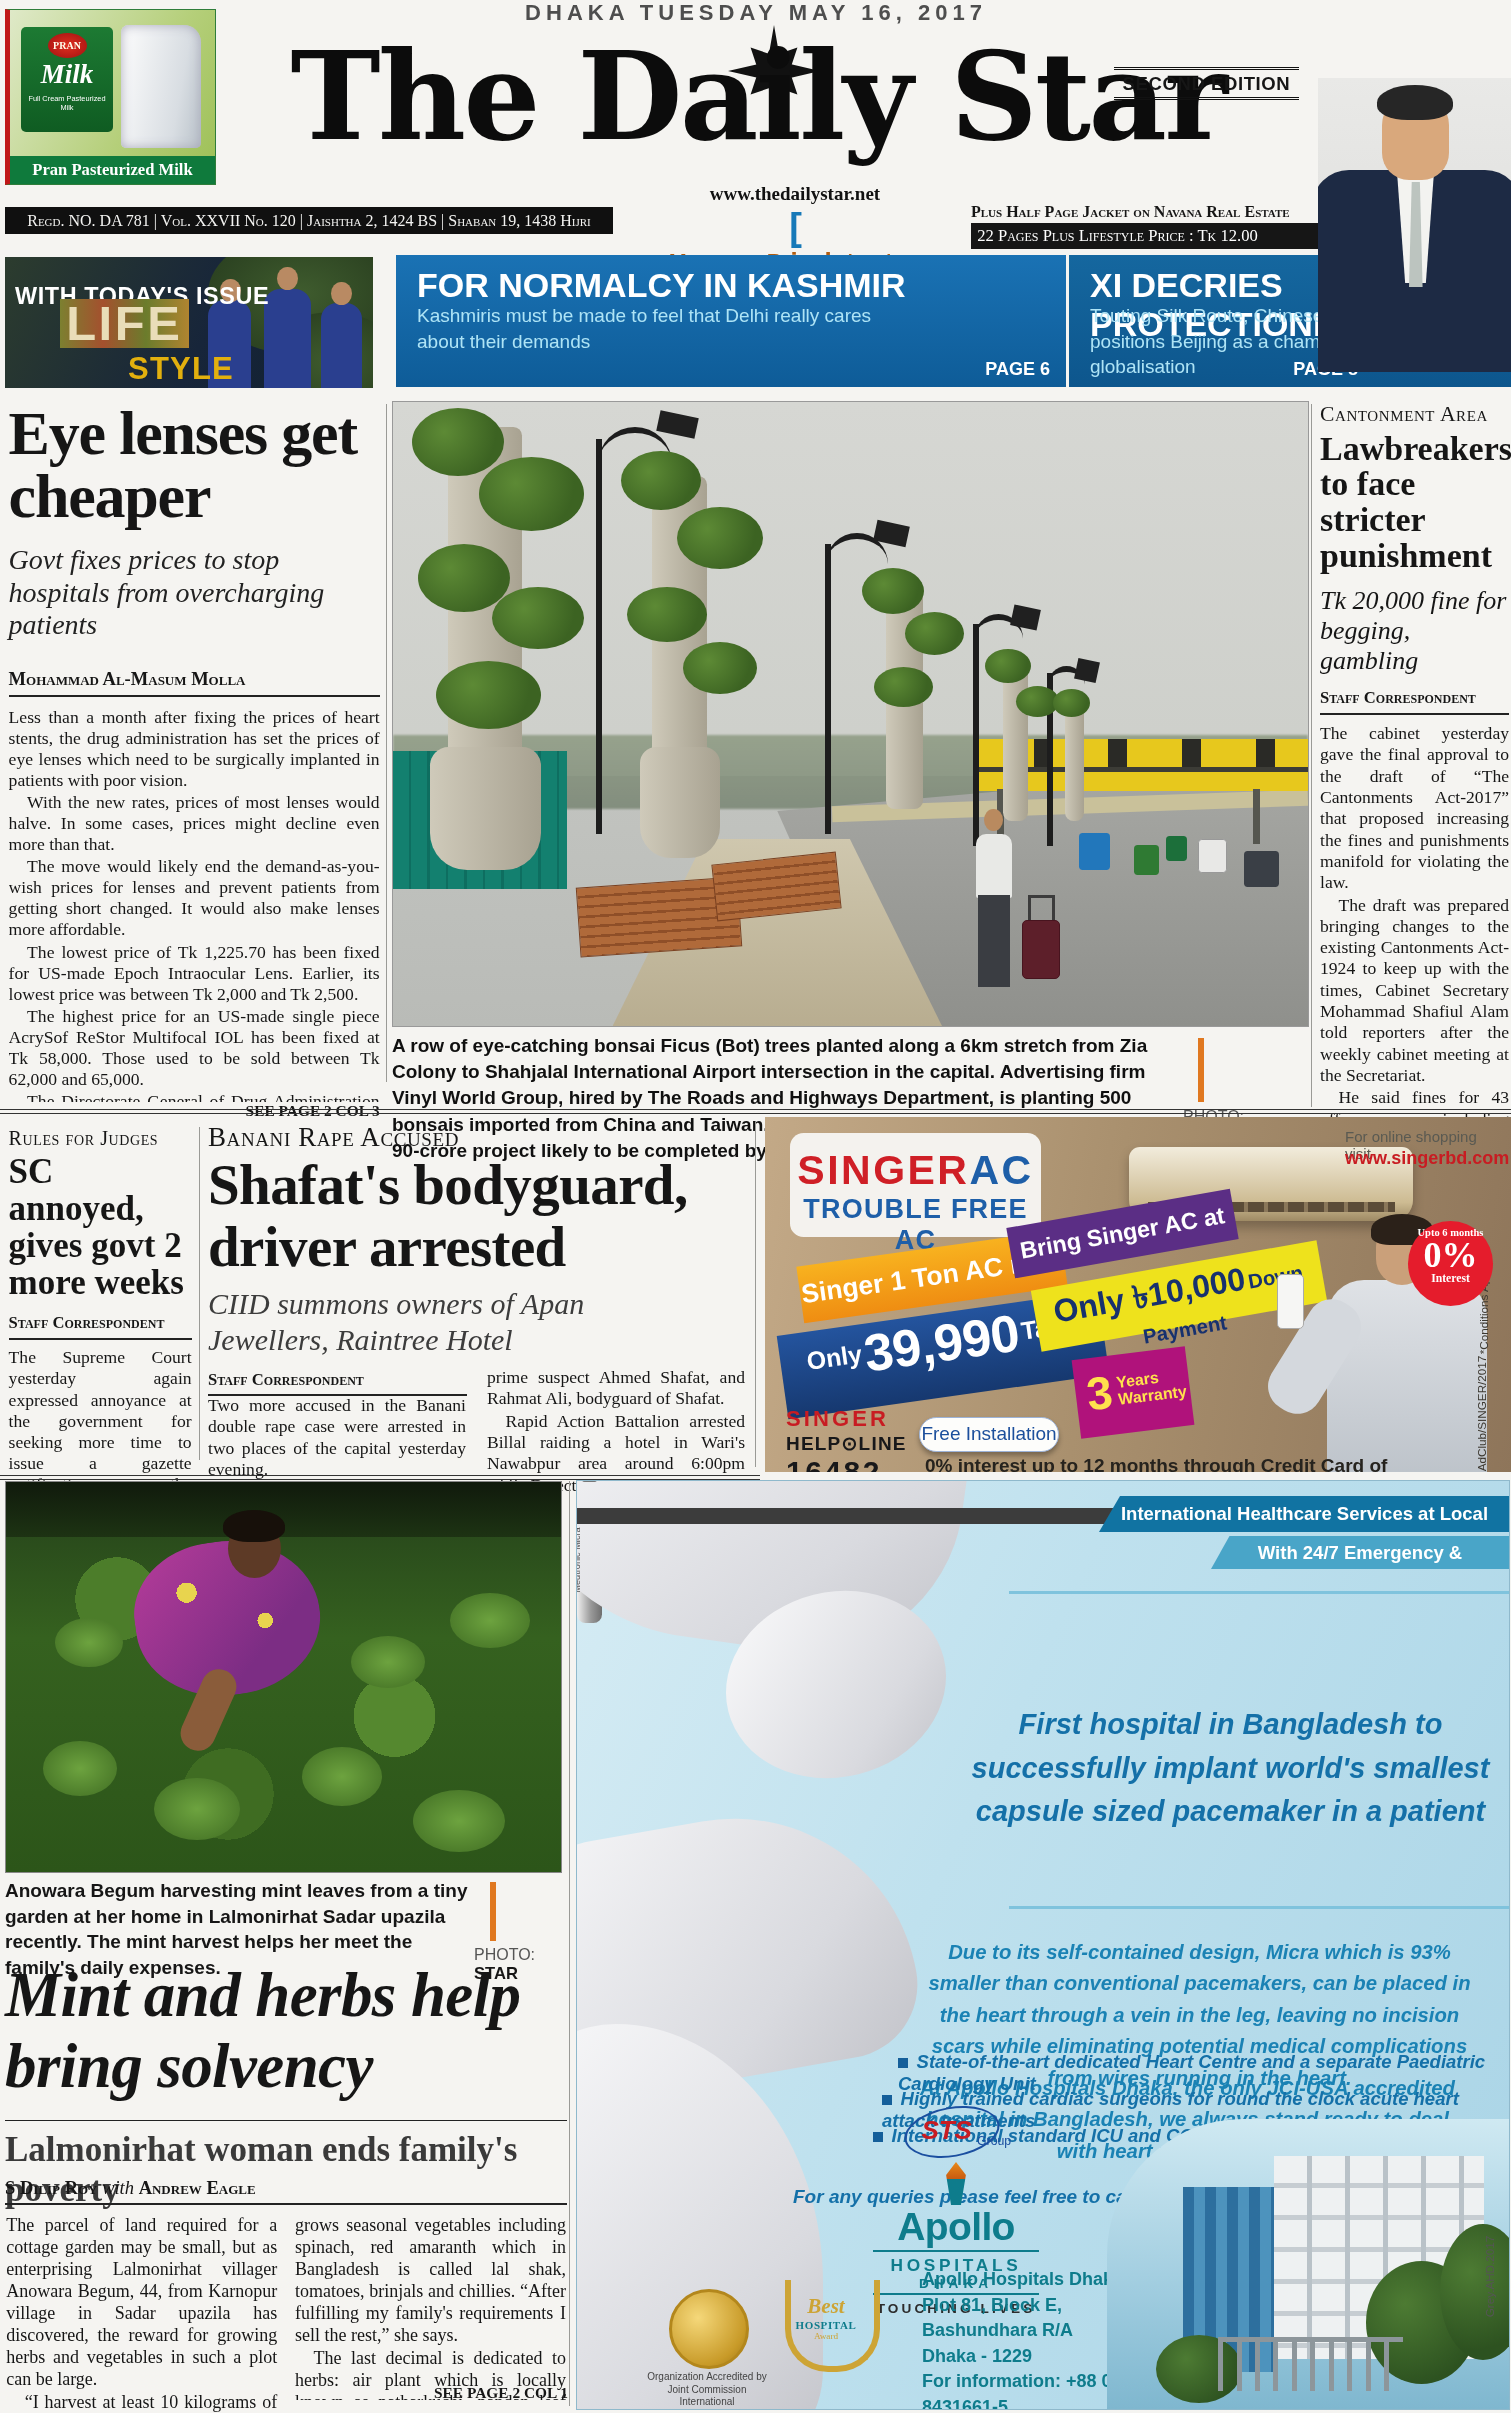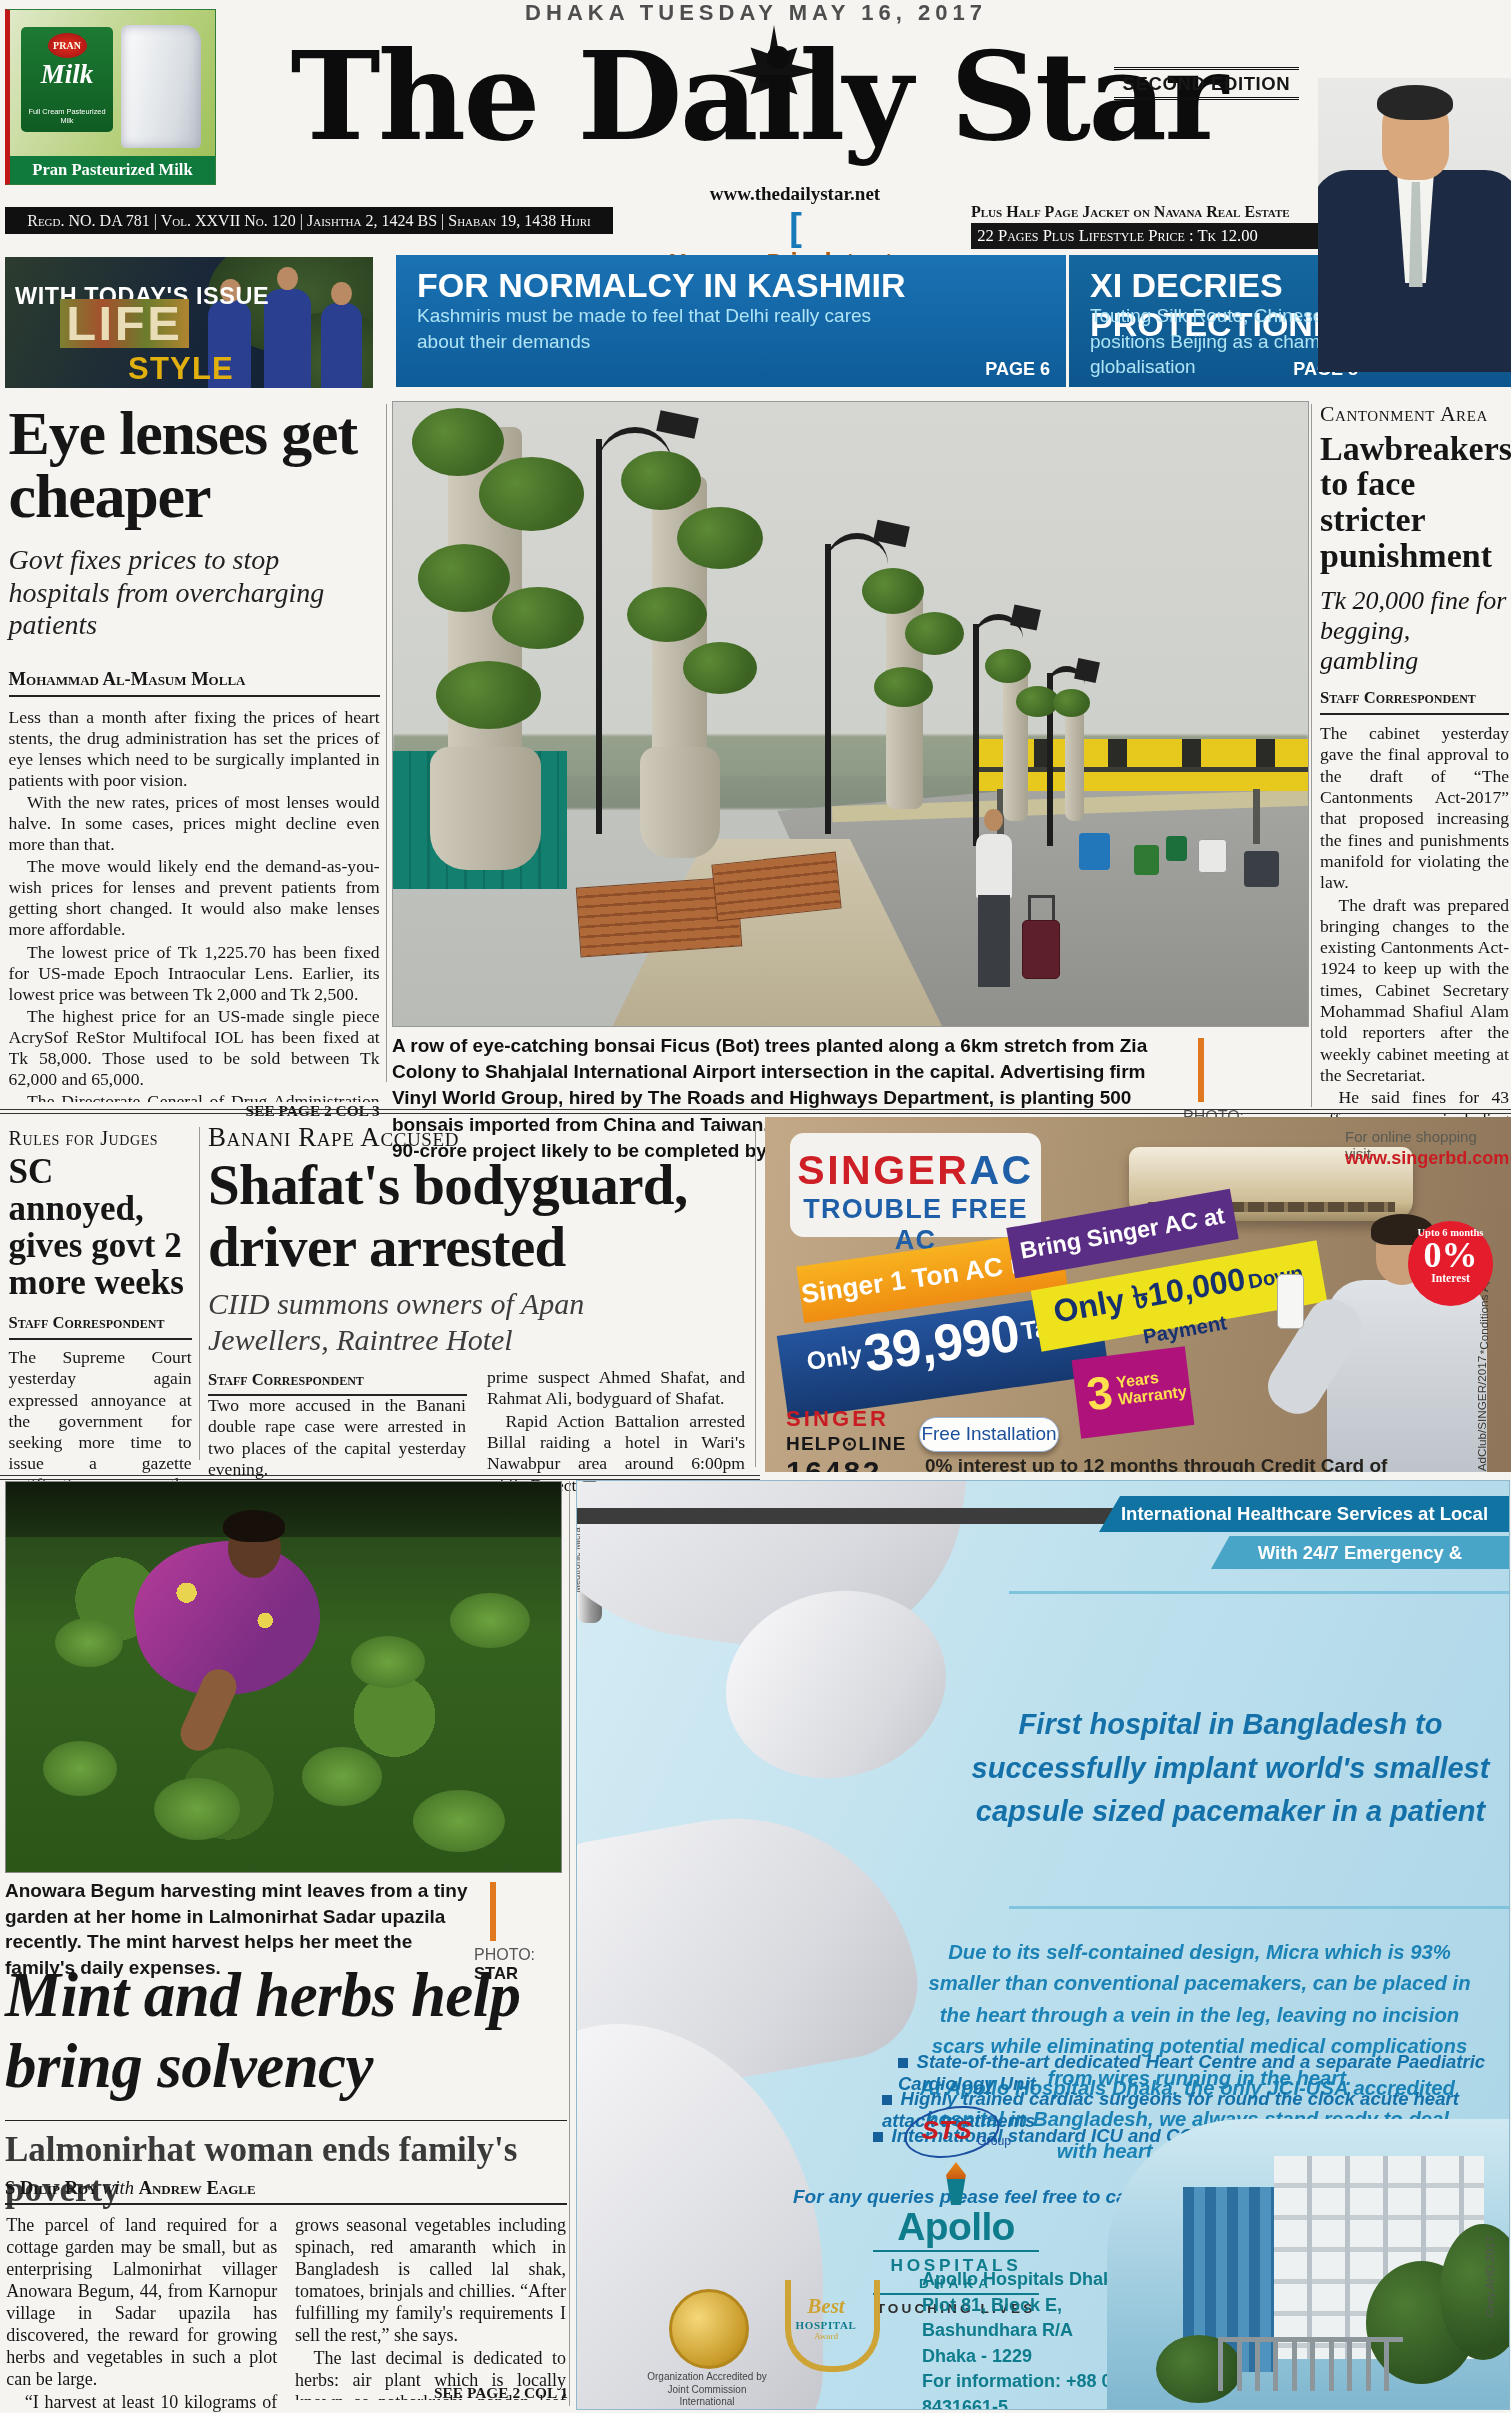--- a/index.html
+++ b/index.html
@@ -13,21 +13,21 @@
   .jump{font-weight:bold;text-align:right;font-size:15.4px;}
   p{margin:0 0 1.2px 0;text-indent:18.5px;}
   p.first{text-indent:0;}
 
   
   #dateline{left:0;top:6;width:1512px;text-align:center;font-weight:bold;font-size:22px;letter-spacing:5px;color:#4e4e4e;}
   #milk-ad{left:5px;top:8.6px;width:205px;height:174px;background:linear-gradient(120deg,#dfe9c8,#b5cf7a 60%,#9cbf55);border:1.8px solid #2f7d3a;border-left:5px solid #c01818;}
   #milk-box{left:11px;top:17.3px;width:92px;height:105px;background:linear-gradient(#1d7a33,#0f5c22);border-radius:5px;color:#fff;text-align:center;}
   #milk-pran{margin:6.2px auto 0;width:39px;height:25px;background:radial-gradient(#e03020,#a01010);border-radius:50%;font-size:10px;font-weight:bold;line-height:25px;color:#ffe;}
   #milk-word{font-size:27px;font-weight:bold;font-style:italic;margin-top:1.2px;}
-  #milk-sub{font-size:7.4px;line-height:1.2;margin-top:18px;}
+  #milk-sub{font-size:7.4px;line-height:1.2;margin-top:5px;}
   #milk-pack{left:111px;top:15px;width:80px;height:123px;background:linear-gradient(100deg,#fdfdfd,#d8dde2 70%,#b9c2c9);border-radius:7.4px 17.3px 5px 5px;box-shadow:inset 0 0 11px #aab;}
   #milk-caption{left:0;bottom:0;width:100%;height:28px;background:#0f7a3c;color:#fff;font-weight:bold;font-size:16.6px;text-align:center;line-height:28px;}
   #masthead-title{left:234px;top:25px;width:1048px;text-align:center;font-family:"DejaVu Serif",serif;font-weight:900;font-size:121px;letter-spacing:-2.5px;color:#0c0c0c;z-index:3;}
   #masthead-star{left:728px;top:25px;z-index:2;}
   #second-edition{left:1114px;top:67px;padding:2.5px 8.6px;border-top:3.7px double #111;border-bottom:3.7px double #111;font-size:18.5px;font-weight:bold;z-index:4;letter-spacing:0.6px;}
   .edition-sans{font-family:"Liberation Sans",sans-serif;}
   #xi-photo{left:1318px;top:78px;width:194px;height:294px;z-index:6;background:linear-gradient(#e9e9e7,#dcdcda);overflow:hidden;}
   .xi-head{position:absolute;left:64px;top:17.3px;width:67px;height:85px;background:#d9a87c;border-radius:30px 30px 27px 27px;}
   .xi-hair{position:absolute;left:59px;top:7.4px;width:76px;height:35px;background:#262626;border-radius:50% 50% 40% 40%;}
   .xi-suit{position:absolute;left:-6.2px;top:92px;width:210px;height:203px;background:#1d2a44;border-radius:37px 37px 0 0;}

